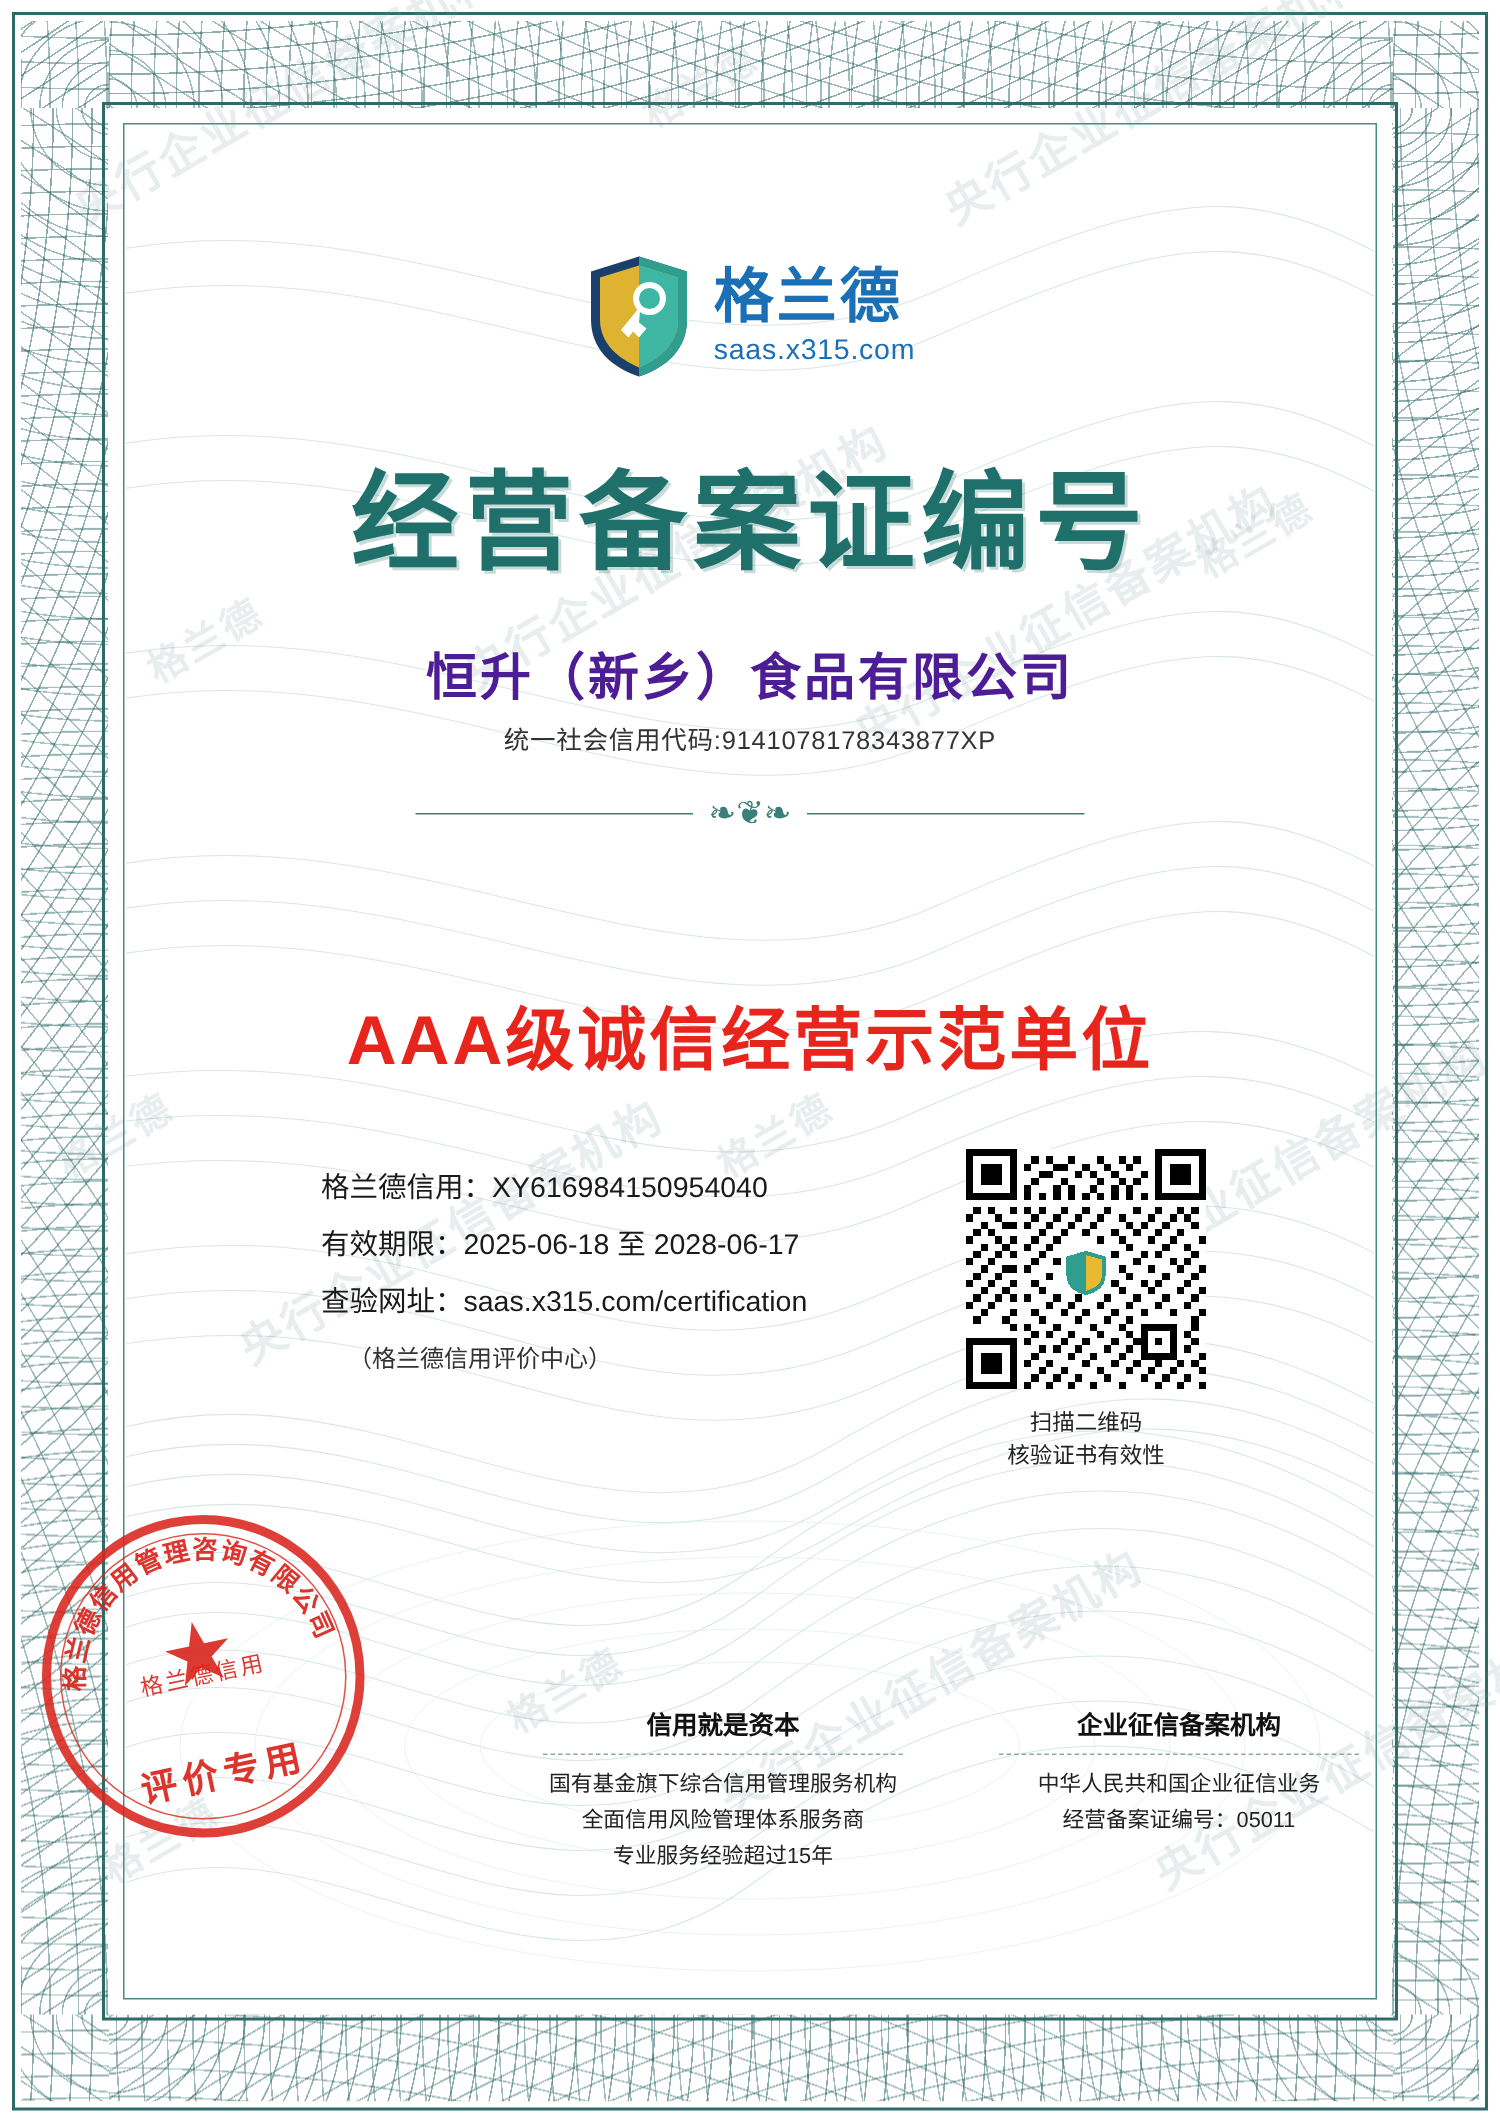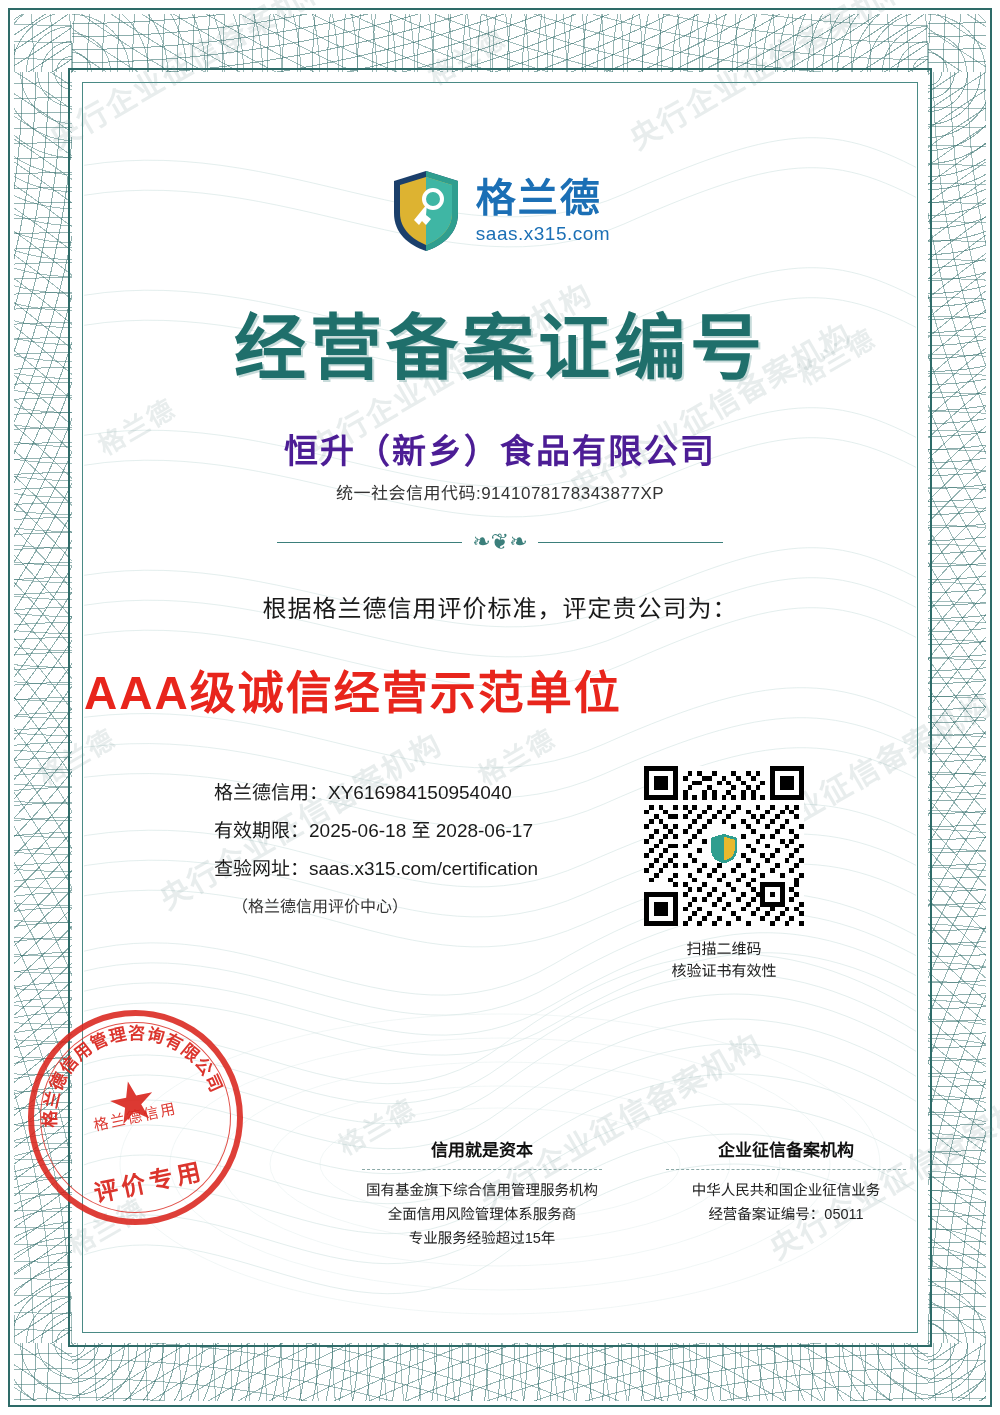--- a/index.html
+++ b/index.html
@@ -189,21 +189,21 @@
     left: 0; right: 0;
     text-align: center;
     font-size: 24px;
     color: #1a1a1a;
     letter-spacing: 1px;
   }
   .grade {
     position: absolute;
     top: 572px;
     left: 0; right: 0;
-    text-align: left;
+    text-align: center;
     font-size: 46px;
     font-weight: bold;
     color: #e8251c;
     letter-spacing: 2px;
   }
 
   .details {
     position: absolute;
     top: 690px;
     left: 130px;
@@ -426,21 +426,20 @@
 
     <div class="company-name">恒升（新乡）食品有限公司</div>
     <div class="credit-code">统一社会信用代码:9141078178343877XP</div>
 
     <div class="divider">
       <span class="line"></span>
       <span class="ornament">❧❦❧</span>
       <span class="line"></span>
     </div>
 
-    <div class="statement">根据格兰德信用评价标准，评定贵公司为：</div>
     <div class="grade">AAA级诚信经营示范单位</div>
 
     <div class="details">
       <div>
         <span>格兰德信用：</span><span>XY616984150954040</span>
       </div>
       <div>
         <span>有效期限：</span><span>2025-06-18 至 2028-06-17</span>
       </div>
       <div>

